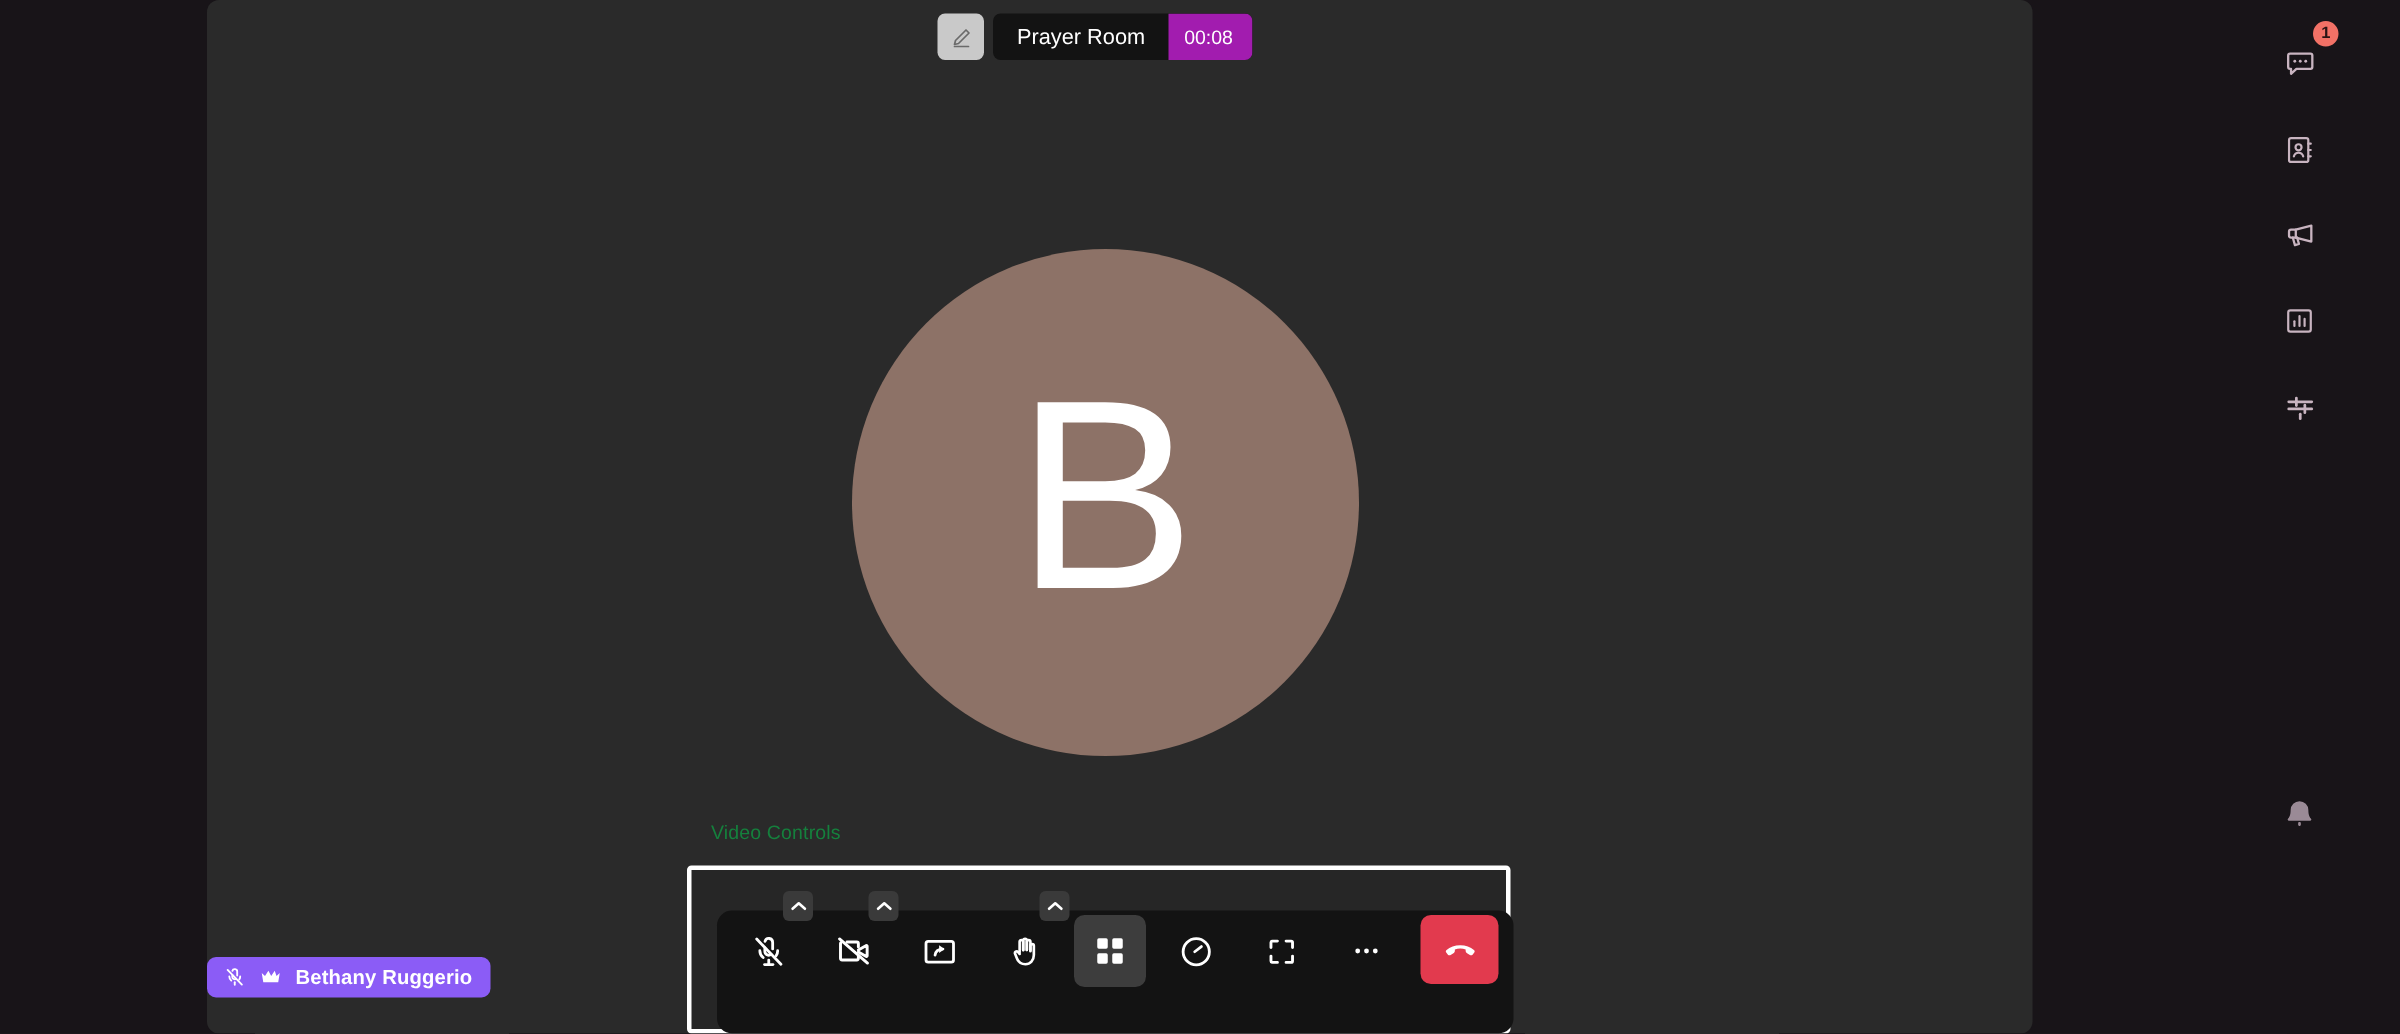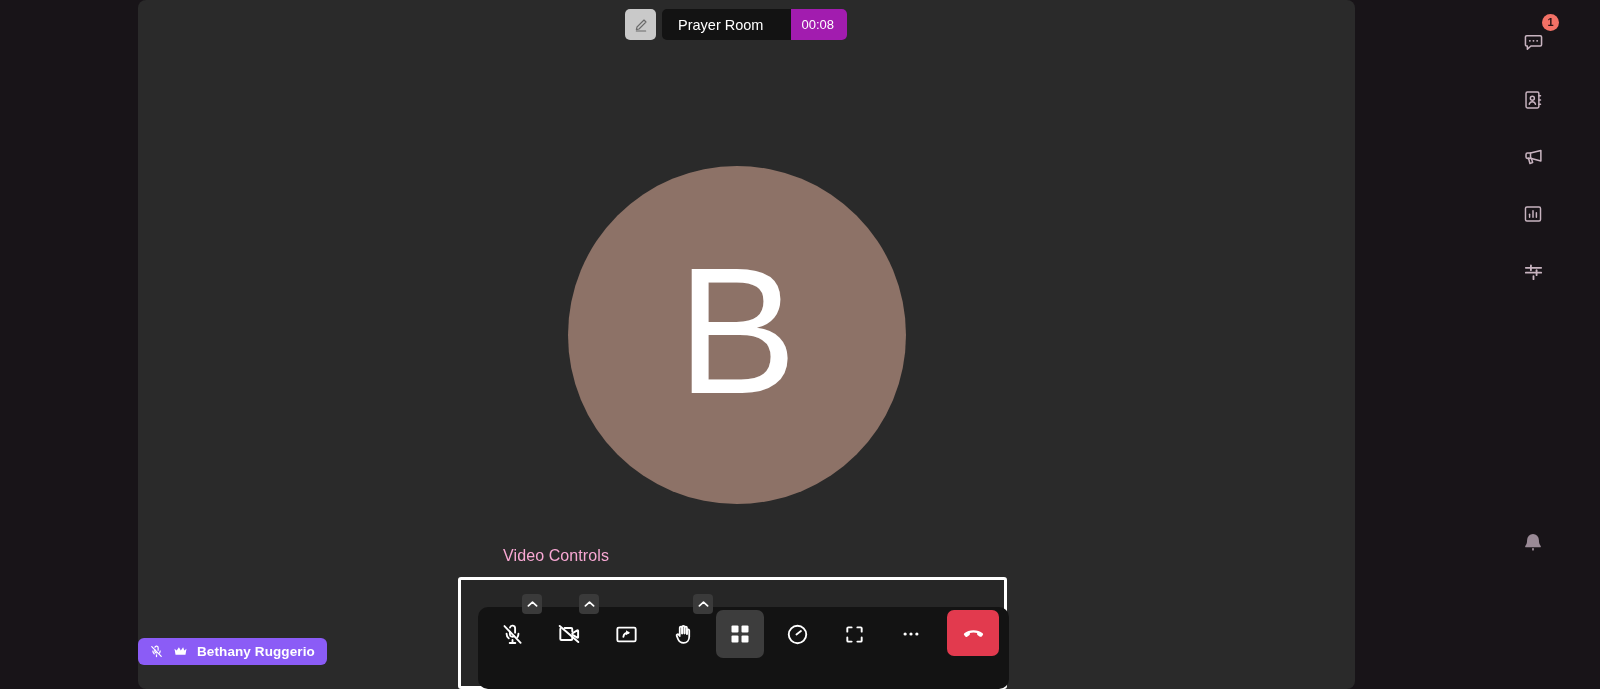--- a/index.html
+++ b/index.html
@@ -73,44 +73,42 @@
     background: #c9c9c9;
     border-radius: 5px;
     display: flex; align-items: center; justify-content: center;
     cursor: pointer;
   }
   .title-pill {
     display: flex; align-items: stretch;
     background: #131313;
     border-radius: 5px;
     overflow: hidden;
-    gap: 12px;
   }
   .title-name {
     display: flex; align-items: center;
     padding: 0 16px;
     color: #ffffff;
     font-size: 14.5px;
   }
   .title-timer {
     display: flex; align-items: center;
     padding: 0 13px 0 10px;
     background: #a21caf;
     color: #ffffff;
     font-size: 13px;
   }
 
   
   .tip-label {
     position: absolute;
     left: 474px; top: 547px;
-    color: #f9a8d4;
-    font-size: 16px;
+    color: #15803d;
+    font-size: 13px;
     letter-spacing: .1px;
-    margin-left: 29px;
   }
 
   
   .highlight-ring {
     position: absolute;
     left: 458px; top: 577px;
     width: 549px; height: 112px;
     border: 3px solid #ffffff;
     border-radius: 3px;
     background: #262626;

